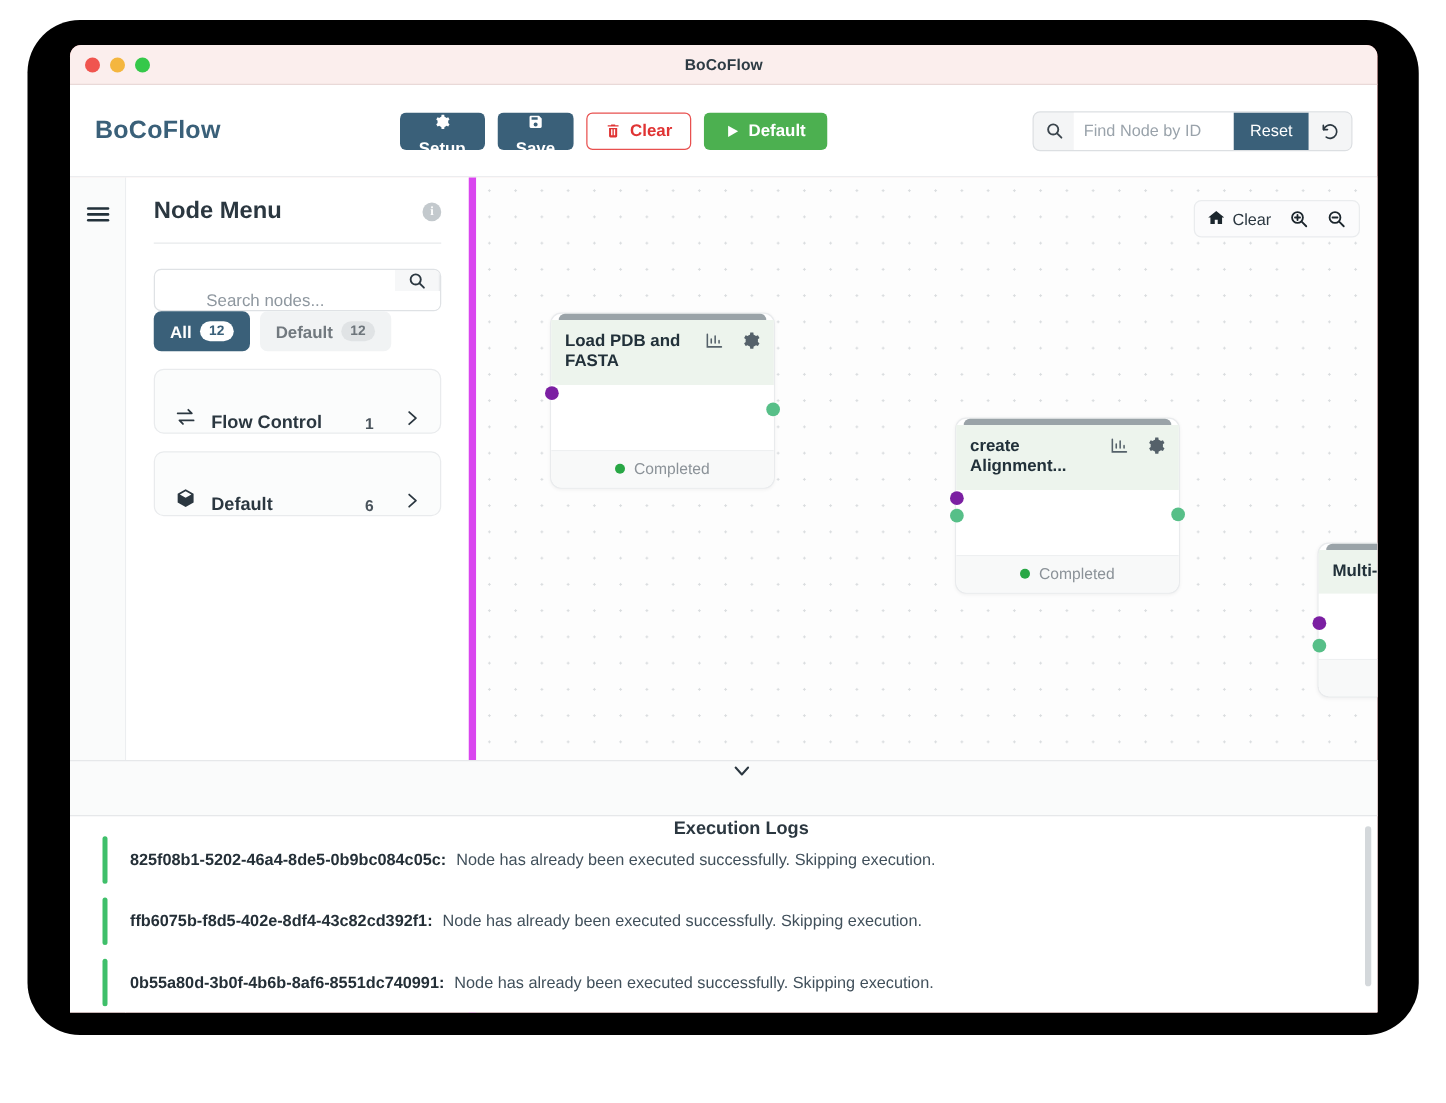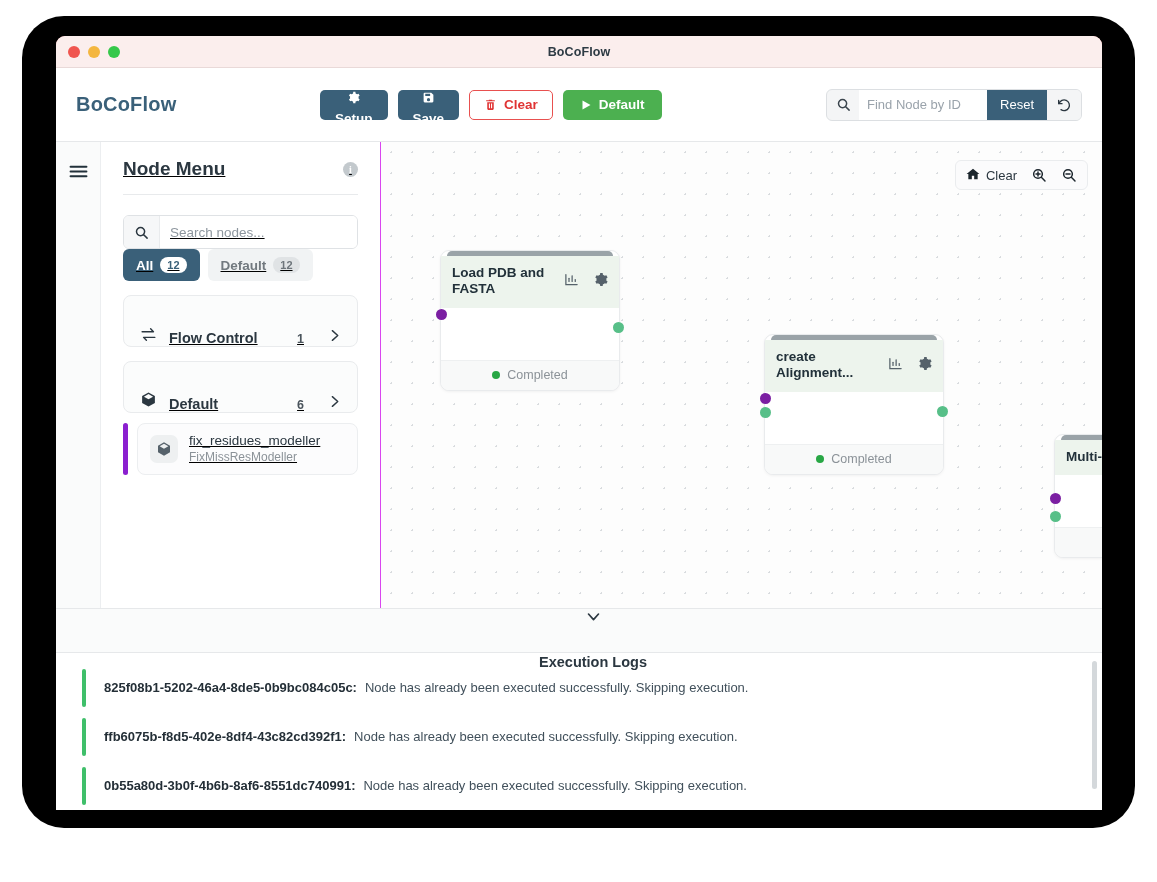--- a/index.html
+++ b/index.html
@@ -164,51 +164,51 @@
     padding-top: 22px;
     display: flex;
     justify-content: center;
     align-items: flex-start;
   }
 
   
   .node-menu {
     width: 280px;
     background: #ffffff;
-    border-right: 1px solid #d946ef;
+    border-right: 6px solid #d946ef;
     padding: 16px 22px 0 22px;
     position: relative;
     overflow: hidden;
-    text-decoration: underline;
   }
   .nm-head {
     display: flex;
     align-items: center;
     justify-content: space-between;
     padding-bottom: 14px;
     border-bottom: 1px solid #e8eaec;
   }
   .nm-title { font-size: 19px; font-weight: bold; color: #2b3740; }
   .info-icon {
     width: 15px; height: 15px; border-radius: 50%;
     background: #c3c9cd; color: #ffffff;
     font-size: 10px; font-weight: bold;
     display: flex; align-items: center; justify-content: center;
     font-family: "Liberation Serif", serif;
   }
 
   .search-box {
     margin-top: 20px;
     display: flex;
-    align-items: center;
+    align-items: flex-end;
     height: 34px;
     border: 1px solid #dfe2e5;
     border-radius: 6px;
     overflow: hidden;
     background: #ffffff;
+    flex-direction: column;
   }
   .search-ico {
     width: 36px; height: 100%;
     background: #f6f7f8;
     border-right: 1px solid #e9ebed;
     display: flex; align-items: center; justify-content: center;
   }
   .search-input {
     flex: 1; height: 100%;
     border: none; outline: none;
@@ -329,21 +329,21 @@
   }
   .fnode-top {
     height: 5px;
     background: #9aa3a8;
     border-radius: 8px 8px 0 0;
     margin: 0 6px;
   }
   .fnode-head {
     background: #edf4ed;
     padding: 9px 11px 10px 11px;
-    display: flex; align-items: center; gap: 6px;
+    display: flex; align-items: flex-start; gap: 6px;
   }
   .fnode-title {
     flex: 1;
     font-size: 13.5px; font-weight: bold;
     color: #22313a; line-height: 1.22;
   }
   .fnode-body { height: 52px; background: #ffffff; }
   .fnode-foot {
     background: #f8f9f9;
     border-top: 1px solid #eef0f1;
@@ -563,34 +563,20 @@
           <span class="cat-label">Default</span>
           <span class="cat-count">6</span>
           <span>
             <svg width="13" height="13" viewBox="0 0 24 24" fill="none" stroke="#2b3740" stroke-width="2.6" stroke-linecap="round" stroke-linejoin="round">
               <polyline points="8,3 18,12 8,21"></polyline>
             </svg>
           </span>
         </div>
 
 
-        <div class="node-item">
-          <div class="accent-bar"></div>
-          <div class="node-item-inner">
-            <div class="node-ico-box">
-              <svg width="16" height="16" viewBox="0 0 24 24" fill="#55616a">
-                <path d="M12 2l9 5v10l-9 5-9-5V7l9-5zm0 2.3L5.5 8 12 11.6 18.5 8 12 4.3z"></path>
-              </svg>
-            </div>
-            <div>
-              <div class="node-name">fix_residues_modeller</div>
-              <div class="node-sub">FixMissResModeller</div>
-            </div>
-          </div>
-        </div>
       </div>
 
       <div class="canvas">
 
         <div class="canvas-controls">
           <div class="cc-item">
             <span>
               <svg width="14" height="14" viewBox="0 0 24 24" fill="#1c262d">
                 <path d="M12 3L1 12h3v9h6v-6h4v6h6v-9h3L12 3z"></path>
               </svg>

